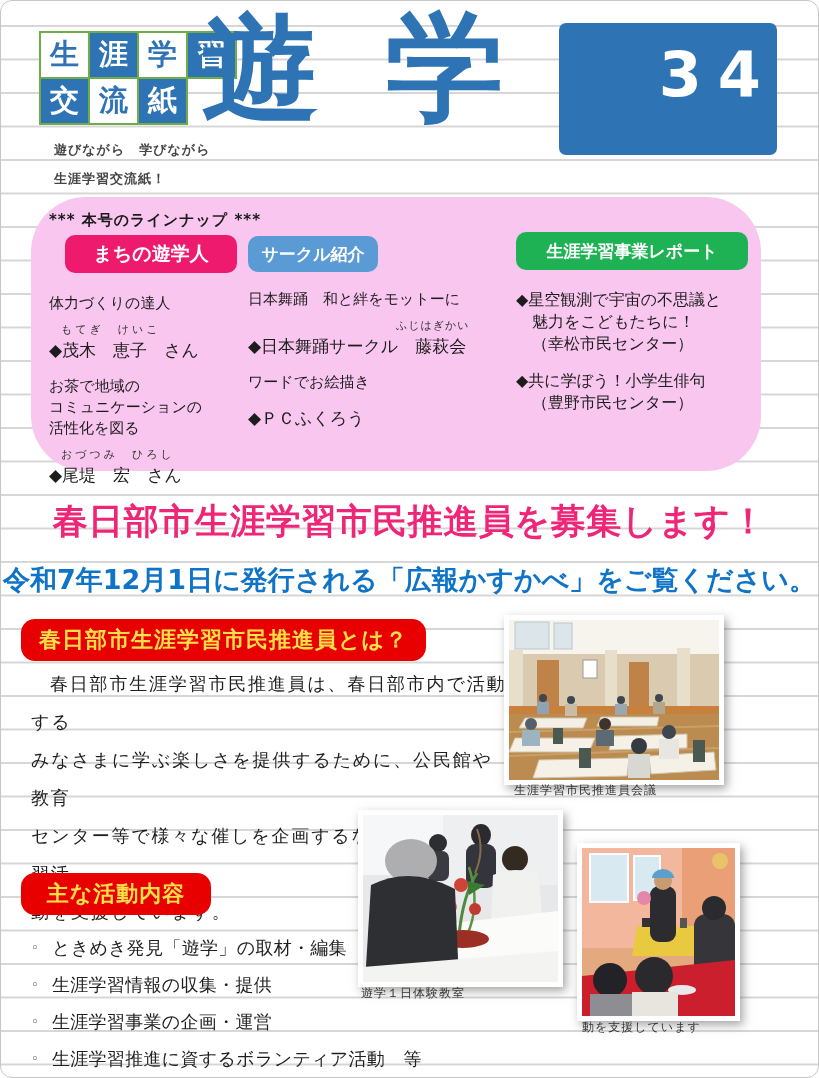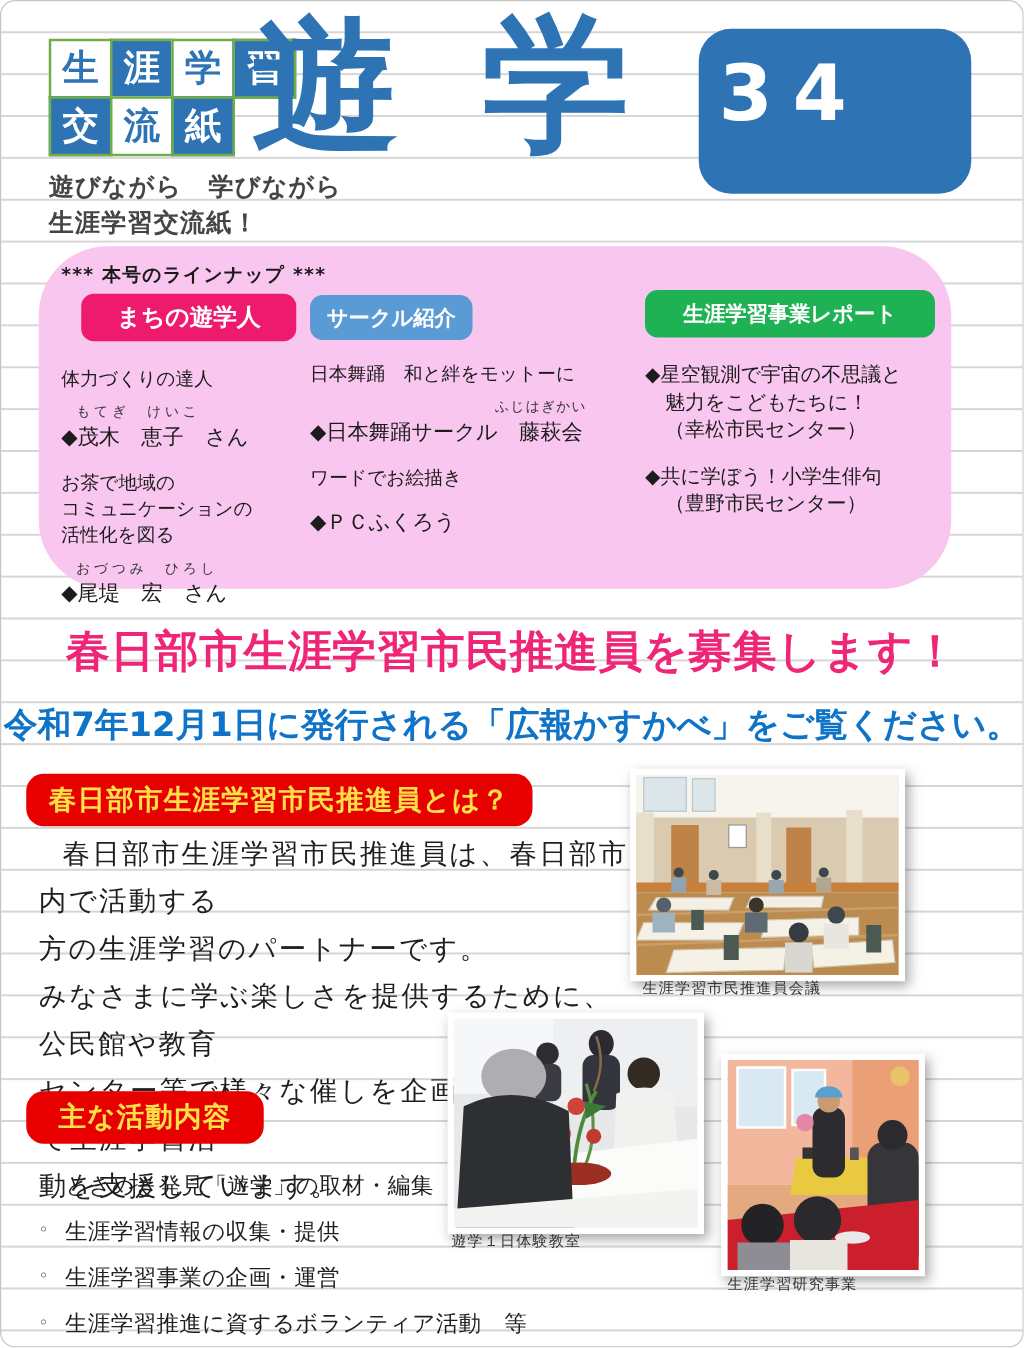--- a/index.html
+++ b/index.html
@@ -16,25 +16,25 @@
   
   .logo-grid{left:38px;top:30px;}
   .logo-row{display:flex;}
   .logo-row.second{margin-top:-2px;}
   .logo-cell{width:51px;height:48px;box-sizing:border-box;border:2px solid #70ad47;
     display:flex;align-items:center;justify-content:center;
     font-size:29px;font-weight:800;}
   .logo-cell + .logo-cell{margin-left:-2px;}
   .cell-light{background:#fff;color:#2e74b5;}
   .cell-dark{background:#2e74b5;color:#fff;}
-  .tagline{left:38px;top:134px;font-size:20px;font-weight:600;color:#454545;line-height:29px;letter-spacing:1px;}
+  .tagline{left:53px;top:134px;font-size:13px;font-weight:600;color:#454545;line-height:29px;letter-spacing:1px;}
   .main-title{left:200px;top:-14px;font-size:118px;line-height:160px;font-weight:900;
     color:#2e74b5;letter-spacing:4px;word-spacing:18px;white-space:nowrap;}
-  .issue-box{left:558px;top:22px;width:218px;height:132px;background:#2e74b5;border-radius:26px;
-    color:#fff;text-align:left;}
+  .issue-box{left:558px;top:22px;width:218px;height:132px;background:#2e74b5;border-radius:7px;
+    color:#fff;text-align:right;}
   .issue-number{font-size:62px;font-weight:900;letter-spacing:16px;padding-left:16px;margin-top:15px;}
   .issue-date{font-size:23px;font-weight:800;margin-top:3px;letter-spacing:1px;}
   
   .lineup-box{left:30px;top:196px;width:730px;height:274px;background:#f8c6ef;border-radius:55px;}
   .lineup-box .abs{position:absolute;}
   .lineup-heading{left:18px;top:14px;font-size:15px;font-weight:600;color:#1a1a1a;letter-spacing:1px;}
   .pill{color:#fff;font-weight:800;display:flex;align-items:center;justify-content:center;border-radius:10px;}
   .btn-machi{left:34px;top:38px;width:172px;height:38px;background:#ed1a6d;font-size:19px;}
   .btn-circle{left:217px;top:39px;width:130px;height:36px;background:#5b9bd5;font-size:17px;}
   .btn-report{left:485px;top:35px;width:232px;height:38px;background:#1eb254;font-size:17px;}
@@ -51,21 +51,21 @@
   
   .headline{left:0;width:100%;top:497px;text-align:center;font-size:35px;font-weight:900;
     color:#ef2577;letter-spacing:0.5px;white-space:nowrap;}
   .subhead{left:0;width:100%;top:561px;text-align:center;font-size:27px;font-weight:900;
     color:#0f74c8;white-space:nowrap;}
   
   .red-label{background:#e80000;color:#fde047;font-weight:800;border-radius:14px;
     display:flex;align-items:center;justify-content:center;font-size:22px;letter-spacing:1px;}
   .label-about{left:20px;top:618px;width:405px;height:42px;}
   .label-activities{left:20px;top:872px;width:190px;height:42px;}
-  .body-text{left:30px;top:664px;width:480px;font-size:22px;letter-spacing:1.8px;line-height:38px;color:#1f1f1f;}
+  .body-text{left:30px;top:664px;width:480px;font-size:18px;letter-spacing:1.8px;line-height:38px;color:#1f1f1f;}
   .indent1{text-indent:19px;}
   .bullets{left:30px;top:928px;font-size:18px;letter-spacing:0.3px;color:#1f1f1f;z-index:1;}
   .bullet-item{height:37px;display:flex;align-items:center;white-space:nowrap;}
   .bullet-marker{font-size:13px;margin-right:13px;color:#333;}
   
   .photo{border:5px solid #fff;box-shadow:3px 4px 9px rgba(80,80,80,.5);z-index:2;}
   .photo svg{display:block;}
   .photo-1{left:503px;top:614px;}
   .photo-2{left:357px;top:809px;}
   .photo-3{left:576px;top:842px;}
@@ -138,21 +138,20 @@
       <div class="paren-indent">（豊野市民センター）</div>
     </div>
   </div>
 
   <div class="abs headline">春日部市生涯学習市民推進員を募集します！</div>
   <div class="abs subhead">令和7年12月1日に発行される「広報かすかべ」をご覧ください。</div>
 
   <div class="abs red-label label-about">春日部市生涯学習市民推進員とは？</div>
   <div class="abs body-text">
     <div class="indent1">春日部市生涯学習市民推進員は、春日部市内で活動する</div>
-    <div>方の生涯学習のパートナーです。</div>
     <div>みなさまに学ぶ楽しさを提供するために、公民館や教育</div>
     <div>センター等で様々な催しを企画するなどして生涯学習活</div>
     <div>動を支援しています。</div>
   </div>
 
   <div class="abs photo photo-1">
     <svg width="210" height="160" viewBox="0 0 210 160">
       <rect width="210" height="160" fill="#efe9dd"></rect>
       <rect width="210" height="34" fill="#f7f4ee"></rect>
       <rect x="6" y="2" width="34" height="27" fill="#dce6ea" stroke="#b9c6cc"></rect>
@@ -267,15 +266,15 @@
       <rect x="112" y="66" width="41" height="102" rx="12" fill="#35353a"></rect>
       <circle cx="132" cy="60" r="12" fill="#2b2b2f"></circle>
       <polygon points="0,128 153,112 153,168 0,168" fill="#cb1f2d"></polygon>
       <ellipse cx="100" cy="142" rx="14" ry="5" fill="#e9e9e9"></ellipse>
       <circle cx="28" cy="132" r="17" fill="#232327"></circle>
       <rect x="8" y="146" width="42" height="22" fill="#8d8d93"></rect>
       <circle cx="72" cy="128" r="19" fill="#2a2a2e"></circle>
       <rect x="50" y="144" width="46" height="24" fill="#e8e4de"></rect>
     </svg>
   </div>
-  <div class="abs caption caption-3">生涯学習研究事業</div>
+  <div class="abs caption caption-3">動を支援しています</div>
 
 </div>
 
 </body></html>

